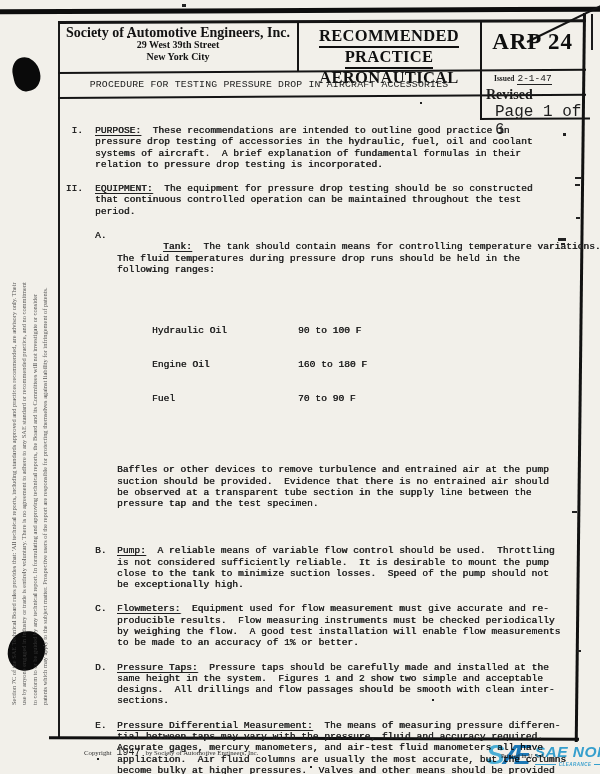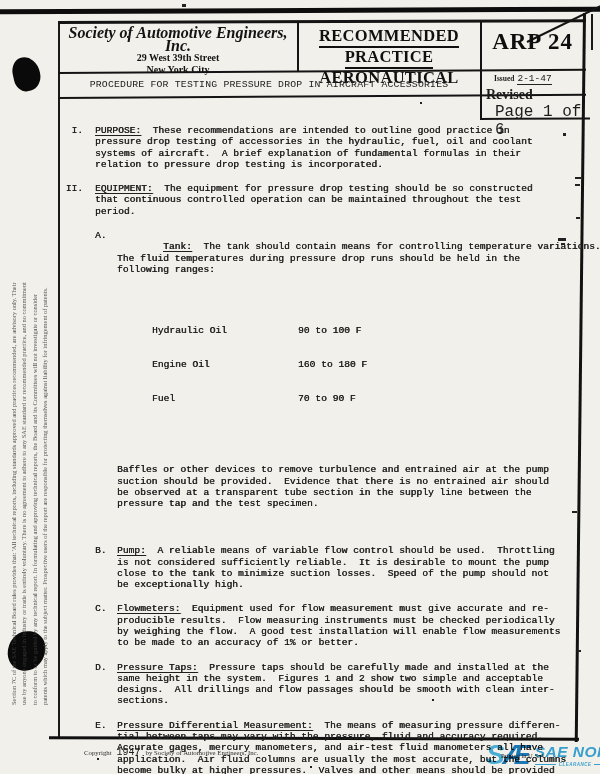--- a/index.html
+++ b/index.html
@@ -23,21 +23,21 @@
   .hl-top{left:58px;top:21px;width:528px;height:2.5px;transform:rotate(-0.2deg);}
   .hl-1{left:58px;top:72px;width:528px;height:2px;transform:rotate(-0.35deg);}
   .hl-2{left:58px;top:97px;width:528px;height:2px;transform:rotate(-0.35deg);}
   .hl-3{left:480px;top:118px;width:110px;height:2px;transform:rotate(-0.3deg);}
   .vline{position:absolute;background:#141414;}
   .vl-1{left:297px;top:22px;width:2px;height:50px;}
   .vl-2{left:480px;top:21px;width:2px;height:97px;}
   
   .serif{font-family:"Liberation Serif","DejaVu Serif",serif;}
   .society{position:absolute;left:59px;top:26px;width:238px;text-align:center;font-weight:bold;color:#131313;}
-  .society .l1{font-size:16px;line-height:13px;font-style:italic;}
+  .society .l1{font-size:14px;line-height:13px;}
   .society .l2{font-size:10px;line-height:11.5px;}
   .aero{position:absolute;left:299px;top:25px;width:180px;text-align:center;font-weight:bold;
         font-size:16.5px;line-height:21px;color:#101010;letter-spacing:0.3px;}
   .aero .under{border-bottom:2.5px solid #101010;padding-bottom:1px;}
   .arp{position:absolute;left:482px;top:29px;width:101px;text-align:center;font-weight:bold;
        font-size:23px;letter-spacing:1px;color:#0e0e0e;}
   .proc-title{position:absolute;left:59px;top:79px;width:420px;text-align:center;
               font-size:9.8px;letter-spacing:0.2px;color:#222;}
   .issued{position:absolute;left:487px;top:73px;font-size:7.5px;font-weight:bold;color:#1b1b1b;padding-left:7px;}
   .issued .date{font-family:"Liberation Mono",monospace;font-size:9.5px;font-weight:normal;

